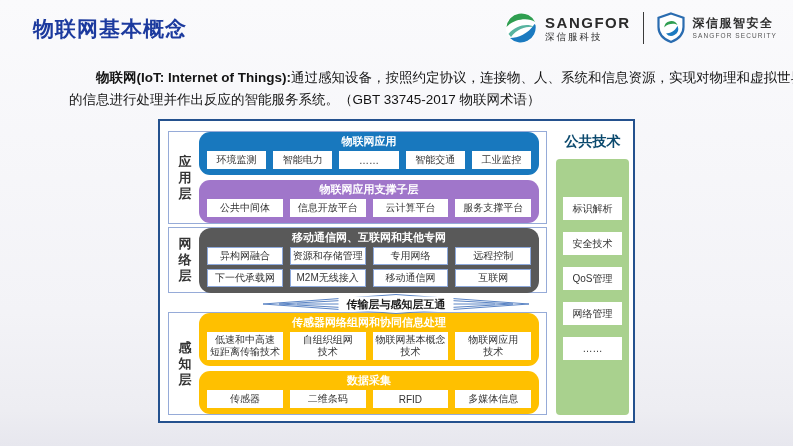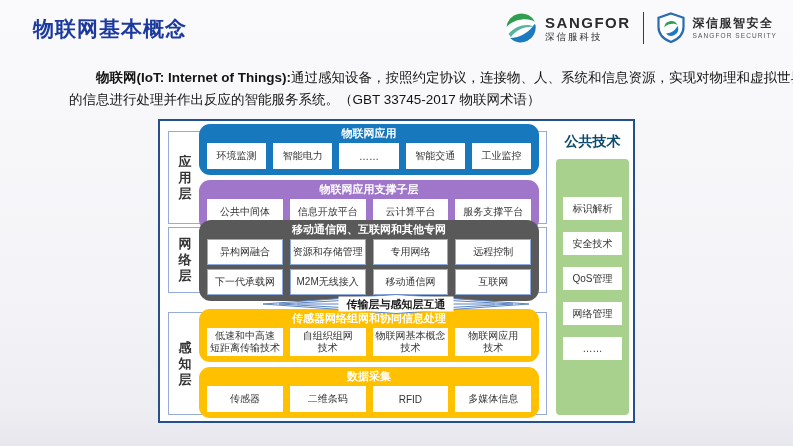--- a/index.html
+++ b/index.html
@@ -49,21 +49,21 @@
   .groups { flex:1; display:flex; flex-direction:column; justify-content:center; gap:5px; padding:3px 7px 3px 0; }
   .group { border-radius:11px; padding:2px 8px 6px; }
   .g-blue   { background:#1878be; }
   .g-purple { background:#a076ca; }
   .g-gray   { background:#595959; border-radius:12px; }
   .g-orange { background:#ffc000; }
   .group-title { text-align:center; font-size:11px; font-weight:bold; color:#fff; line-height:15px; margin-bottom:2px; }
   .items-row { display:flex; gap:7px; }
   .items-row + .items-row { margin-top:4px; }
   .item {
-    flex:1; height:26px; background:#fff; color:#333; font-size:10px;
+    flex:1; height:18px; background:#fff; color:#333; font-size:10px;
     display:flex; align-items:center; justify-content:center; text-align:center;
   }
   .g-gray .item { border:1px solid #8ea9db; }
   .tall .item { height:28px; line-height:12px; white-space:pre-line; }
   
   .connector { position:absolute; left:103px; top:172px; width:266px; height:22px; z-index:3; }
   .connector svg { position:absolute; left:0; top:0; }
   .connector-label {
     position:absolute; left:50%; top:50%; transform:translate(-50%,-50%);
     background:#fff; padding:0 8px; font-size:11px; font-weight:bold; color:#1a1a1a; white-space:nowrap;

